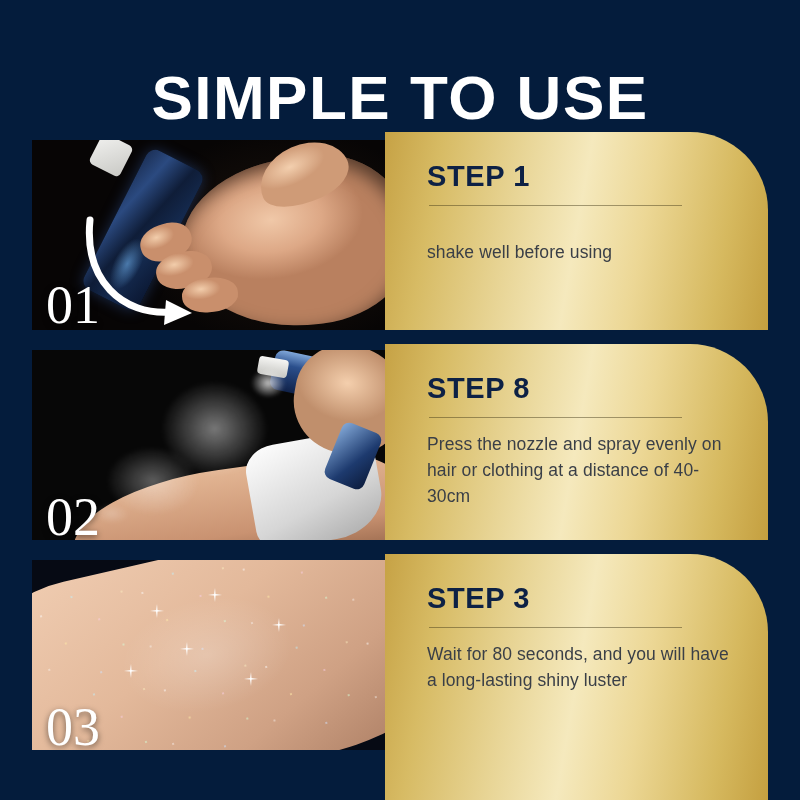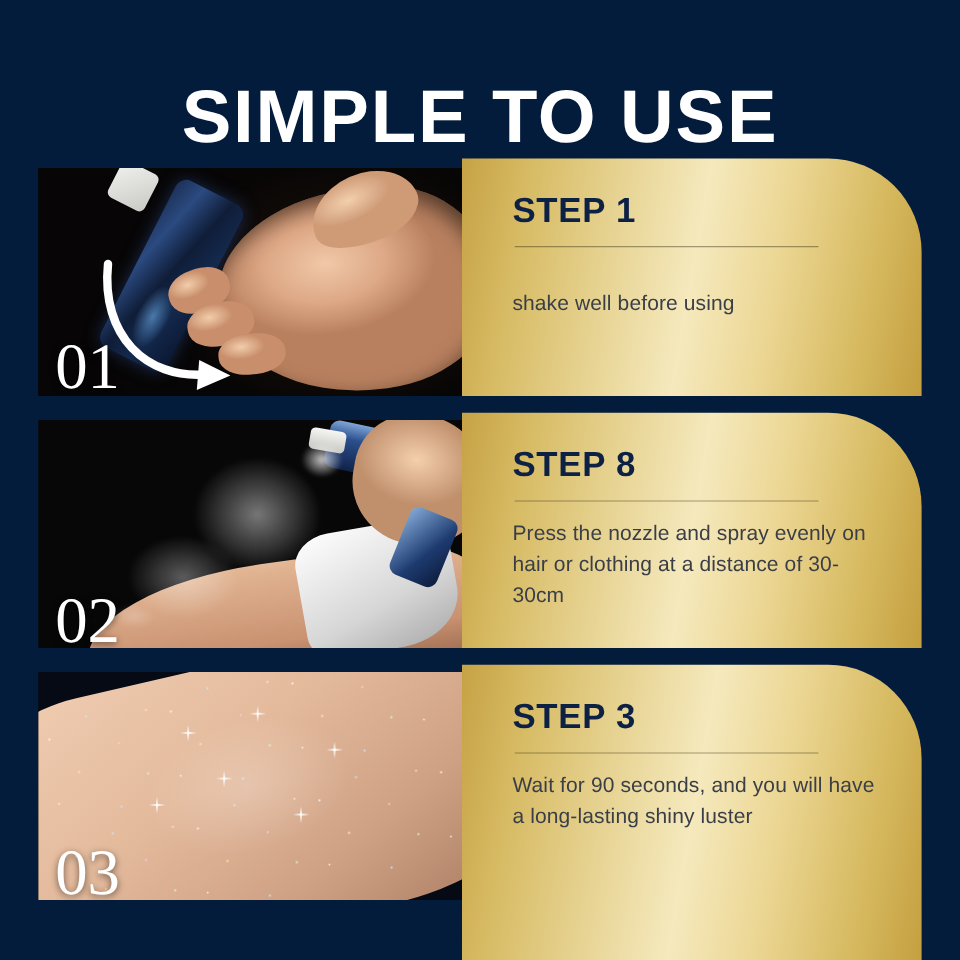--- a/index.html
+++ b/index.html
@@ -268,21 +268,21 @@
         <div class="p2-hand"></div>
         <div class="p2-can2"></div>
         <div class="p2-mist"></div>
       </div>
       <div class="num" style="position:absolute;left:14px;bottom:-4px;margin-top:34px;">02</div>
     </div>
 
     <div class="card">
       <div class="step-title">STEP 8</div>
       <hr class="divider">
-      <div class="step-body">Press the nozzle and spray evenly on hair or clothing at a distance of 30-30cm</div>
+      <div class="step-body">Press the nozzle and spray evenly on hair or clothing at a distance of 40-30cm</div>
     </div>
   </div>
 
   <div class="row row-3">
 
     <div class="photo">
       <div class="photo-inner">
         <div class="p3-bg"></div>
         <div class="p3-arm"></div>
         <div class="p3-glitter"></div>
@@ -293,17 +293,17 @@
         <div class="p3-sparkle" style="left:212px;top:112px;"></div>
         <div class="p3-sparkle" style="left:240px;top:58px;"></div>
         <div class="p3-sparkle" style="left:92px;top:104px;"></div>
       </div>
       <div class="num" style="position:absolute;left:14px;bottom:-4px;">03</div>
     </div>
 
     <div class="card">
       <div class="step-title">STEP 3</div>
       <hr class="divider">
-      <div class="step-body">Wait for 90 seconds, and you will have a long-lasting shiny luster</div>
+      <div class="step-body">Wait for 80 seconds, and you will have a long-lasting shiny luster</div>
     </div>
   </div>
 
 </div>
 
 </body></html>

